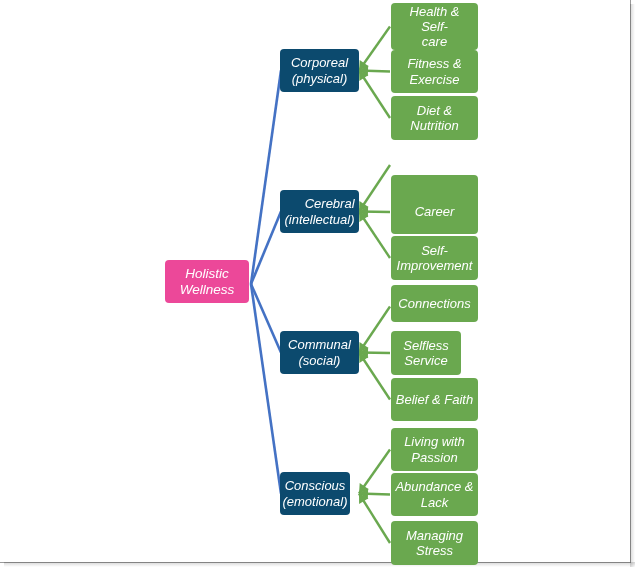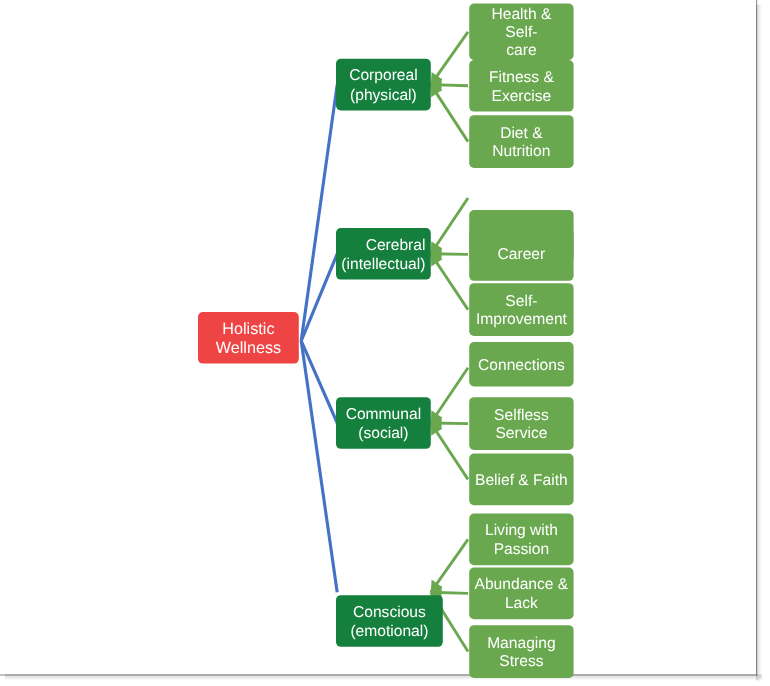--- a/index.html
+++ b/index.html
@@ -63,27 +63,28 @@
     display: flex;
     align-items: center;
     justify-content: center;
     text-align: center;
     color: #ffffff;
     border-radius: 4px;
     line-height: 1.18;
     padding: 2px 4px;
     white-space: pre-line;
     overflow: hidden;
+    font-style: italic;
   }
   .node-root {
-    background: #ef4444;
+    background: #ec4899;
     font-size: 13.5px;
   }
   .node-branch {
-    background: #15803d;
+    background: #0c4a6e;
     font-size: 13px;
   }
   .node-leaf {
     background: #6aa84f;
     font-size: 13px;
   }
 </style>
 </head>
 <body>
 
@@ -134,24 +135,24 @@
 Nutrition</div>
       <div class="node node-branch" style="left: 280px; top: 190px; width: 79px; height: 43px; text-align: right;">Cerebral
 (intellectual)</div>
       <div class="node node-leaf" style="left: 391px; top: 143px; width: 87px; height: 44px; margin-top: 32px;">Creativity</div>
       <div class="node node-leaf" style="left: 391px; top: 190px; width: 87px; height: 44px;">Career</div>
       <div class="node node-leaf" style="left: 391px; top: 236px; width: 87px; height: 44px;">Self-
 Improvement</div>
       <div class="node node-branch" style="left: 280px; top: 331px; width: 79px; height: 43px;">Communal
 (social)</div>
       <div class="node node-leaf" style="left: 391px; top: 285px; width: 87px; height: 37px;">Connections</div>
-      <div class="node node-leaf" style="left: 391px; top: 331px; width: 87px; height: 44px;">Selfless
+      <div class="node node-leaf" style="left: 391px; top: 331px; width: 70px; height: 44px;">Selfless
 Service</div>
       <div class="node node-leaf" style="left: 391px; top: 378px; width: 87px; height: 43px;">Belief &amp; Faith</div>
-      <div class="node node-branch" style="left: 280px; top: 496px; width: 89px; height: 43px;">Conscious
+      <div class="node node-branch" style="left: 280px; top: 472px; width: 70px; height: 43px;">Conscious
 (emotional)</div>
       <div class="node node-leaf" style="left: 391px; top: 428px; width: 87px; height: 43px;">Living with
 Passion</div>
       <div class="node node-leaf" style="left: 391px; top: 473px; width: 87px; height: 43px;">Abundance &amp;
 Lack</div>
       <div class="node node-leaf" style="left: 391px; top: 521px; width: 87px; height: 44px;">Managing
 Stress</div>
     </div>
 </div>
 

